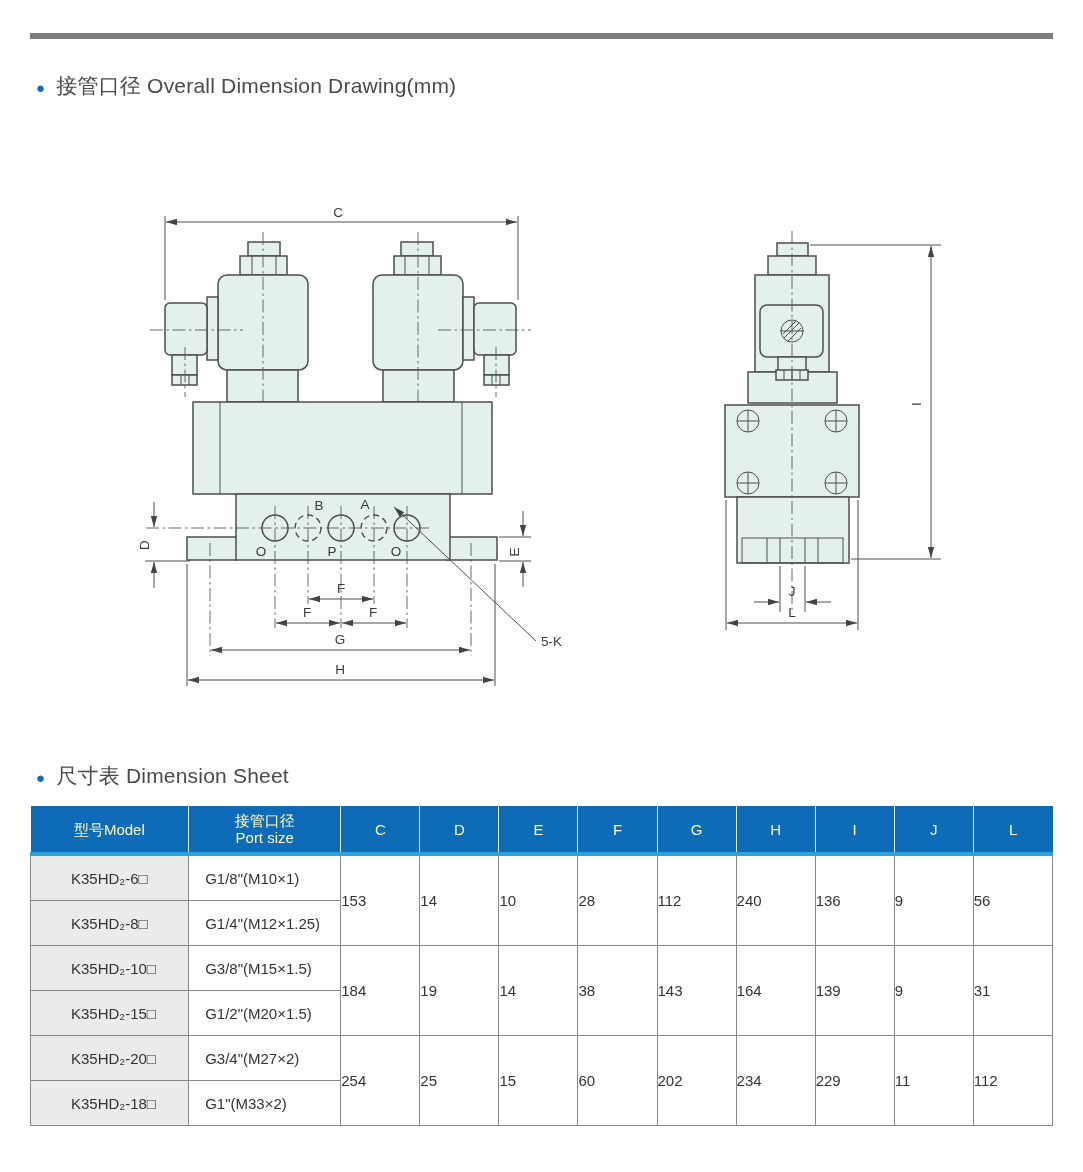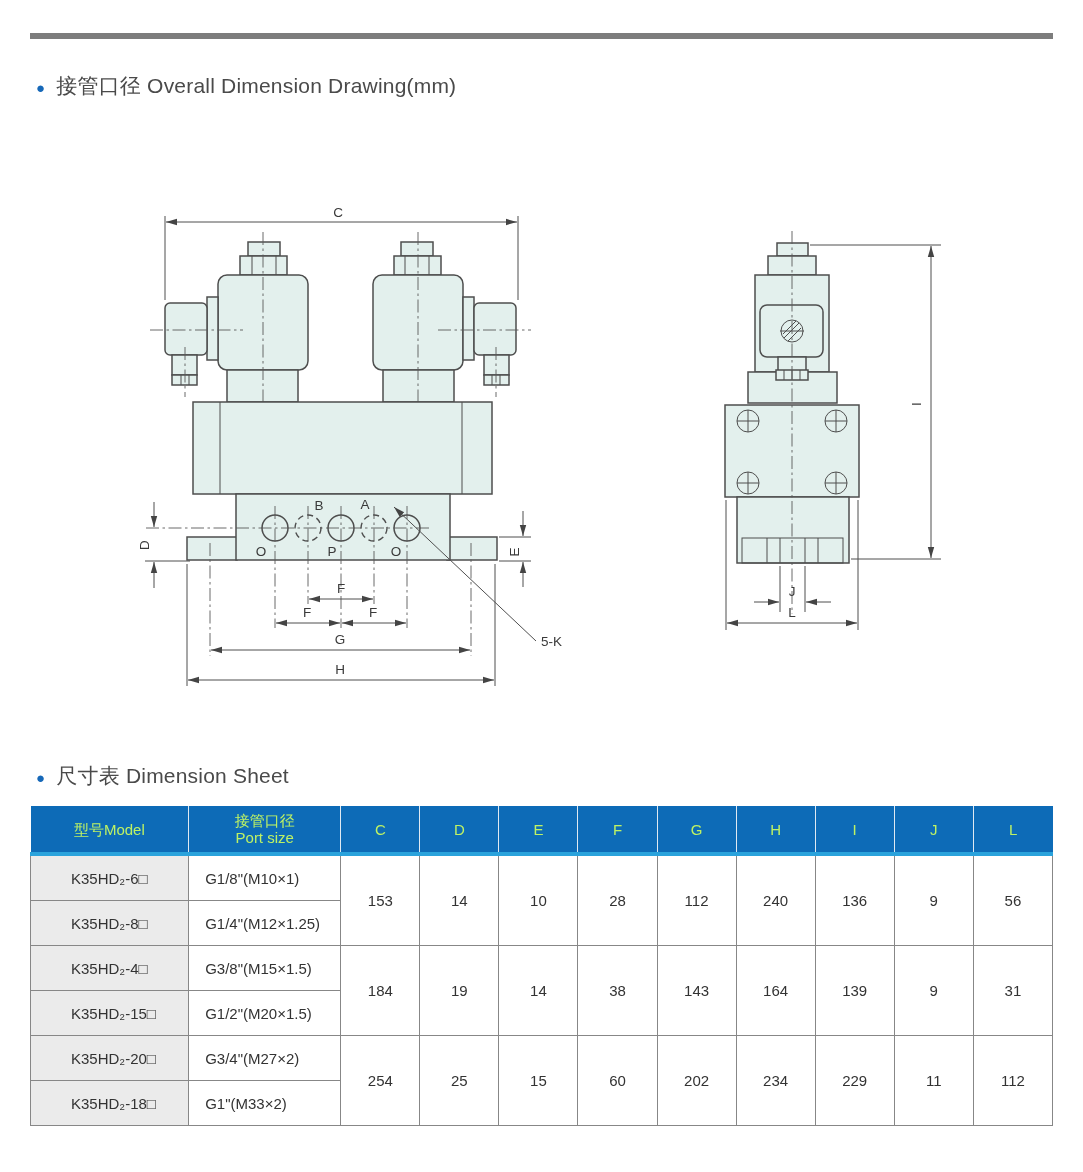--- a/index.html
+++ b/index.html
@@ -13,27 +13,27 @@
   .st-drawing{left:36px;top:72px;}
   .st-sheet{left:36px;top:762px;}
   svg.drawing{position:absolute;left:0;top:140px;}
   svg.drawing text{font-family:"Liberation Sans",sans-serif;font-size:13.5px;fill:#3a3a3a;}
 
   table.dims{
     position:absolute;left:30px;top:806px;width:1023px;
     border-collapse:collapse;table-layout:fixed;font-size:15px;color:#333;
   }
   table.dims thead th{
-    background:#0d6bb7;color:#bef264;font-weight:normal;height:46px;
+    background:#0d6bb7;color:#fef9c3;font-weight:normal;height:46px;
     border-right:1px solid #dfe9f2;border-bottom:4px solid #2aa3dc;
     font-size:15px;line-height:17px;padding:0;
   }
   table.dims thead th:last-child{border-right:none;}
   table.dims tbody td{
-    border:1px solid #878787;height:44px;text-align:center;background:#fff;padding:0;
+    border:1px solid #878787;height:44px;background:#fff;padding:0;
   }
   table.dims td.model{background:#ebebeb;text-align:left;padding-left:40px;}
   table.dims td.port{text-align:left;padding-left:16px;}
 </style>
 </head>
 <body>
 
 <div class="top-rule"></div>
 
 <div class="section-title st-drawing">
@@ -294,21 +294,21 @@
       <td rowspan="2">240</td>
       <td rowspan="2">136</td>
       <td rowspan="2">9</td>
       <td rowspan="2">56</td>
     </tr>
     <tr>
       <td class="model">K35HD₂-8□</td>
       <td class="port">G1/4"(M12×1.25)</td>
     </tr>
     <tr>
-      <td class="model">K35HD₂-4□</td>
+      <td class="model">K35HD₂-10□</td>
       <td class="port">G3/8"(M15×1.5)</td>
       <td rowspan="2">184</td>
       <td rowspan="2">19</td>
       <td rowspan="2">14</td>
       <td rowspan="2">38</td>
       <td rowspan="2">143</td>
       <td rowspan="2">164</td>
       <td rowspan="2">139</td>
       <td rowspan="2">9</td>
       <td rowspan="2">31</td>

